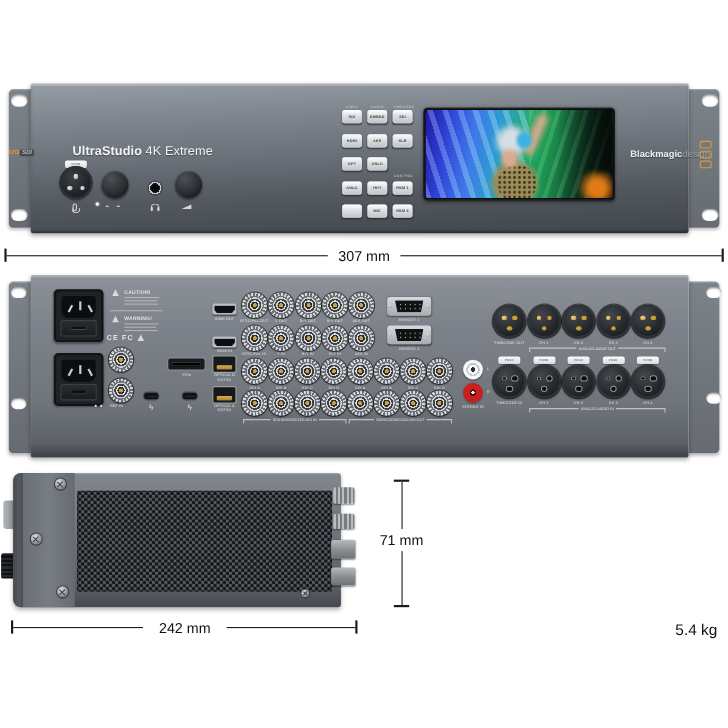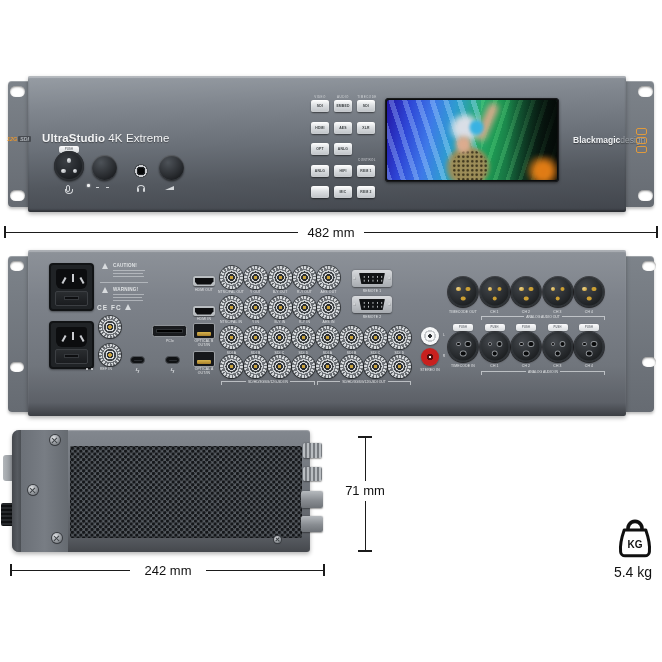--- a/index.html
+++ b/index.html
@@ -149,21 +149,21 @@
   <div class="abs ear" style="left:626px;top:81px;width:28px;height:126px;border-radius:0 4px 4px 0;"></div>
   <div class="abs earhole" style="left:638px;top:86px;width:15px;height:11px;"></div>
   <div class="abs earhole" style="left:638px;top:190px;width:15px;height:11px;"></div>
   <div class="abs panel-front" style="left:28px;top:76px;width:598px;height:136px;"></div>
 
   <div class="abs badge" style="left:7px;top:136px;">
     <span class="g">12G</span>
     <span class="s">SDI</span>
   </div>
 
-  <div class="abs title" style="left:42px;top:132px;">
+  <div class="abs title" style="left:66px;top:132px;">
     <b>UltraStudio</b><span> 4K Extreme</span>
   </div>
 
   <div class="abs pushtab" style="left:59px;top:146px;width:20px;height:7px;">
       <span>PUSH</span>
     </div>
   <div class="abs xlrf" style="left:54px;top:151px;width:30px;height:30px;">
     <i style="left:12.7px;top:7px;"></i>
       <i style="left:7px;top:17.5px;"></i>
       <i style="left:18.5px;top:17.5px;"></i>
@@ -199,21 +199,21 @@
 
   <div class="abs brand" style="left:573px;top:135px;">
     <b>Blackmagic</b><span>design</span>
   </div>
   <div class="abs bsq" style="left:636px;top:128px;width:11px;height:6.5px;"></div>
   <div class="abs bsq" style="left:636px;top:137px;width:11px;height:6.5px;"></div>
   <div class="abs bsq" style="left:636px;top:146px;width:11px;height:6.5px;"></div>
 
   <div class="abs dcap" style="left:4px;top:226px;width:2px;height:12px;"></div>
   <div class="abs dline" style="left:6px;top:231.5px;width:292px;height:1.2px;"></div>
-  <div class="abs dtext" style="left:298px;top:225px;width:66px;">482 mm</div>
+  <div class="abs dtext" style="left:298px;top:225px;width:66px;">307 mm</div>
   <div class="abs dline" style="left:364px;top:231.5px;width:292px;height:1.2px;"></div>
   <div class="abs dcap" style="left:656px;top:226px;width:2px;height:12px;"></div>
 
   <div class="abs ear" style="left:8px;top:256px;width:30px;height:156px;border-radius:4px 0 0 4px;"></div>
   <div class="abs earhole" style="left:10px;top:261px;width:14px;height:10px;"></div>
   <div class="abs earhole" style="left:10px;top:362px;width:14px;height:10px;"></div>
   <div class="abs ear" style="left:626px;top:256px;width:28px;height:156px;border-radius:0 4px 4px 0;"></div>
   <div class="abs earhole" style="left:642px;top:261px;width:14px;height:10px;"></div>
   <div class="abs earhole" style="left:642px;top:357px;width:14px;height:10px;"></div>
   <div class="abs panel-back" style="left:28px;top:250px;width:598px;height:166px;"></div>
@@ -327,27 +327,20 @@
   <div class="abs dtext" style="left:338px;top:483px;width:54px;">71 mm</div>
   <div class="abs dline" style="left:364.5px;top:501px;width:1.2px;height:49px;"></div>
   <div class="abs dcap" style="left:358px;top:550px;width:14px;height:2px;"></div>
 
   <div class="abs dcap" style="left:10px;top:564px;width:2px;height:12px;"></div>
   <div class="abs dline" style="left:12px;top:569.5px;width:118px;height:1.2px;"></div>
   <div class="abs dtext" style="left:130px;top:563px;width:76px;text-align:center;">242 mm</div>
   <div class="abs dline" style="left:206px;top:569.5px;width:117px;height:1.2px;"></div>
   <div class="abs dcap" style="left:323px;top:564px;width:2px;height:12px;"></div>
 
-  <div class="abs" style="left:612px;top:517px;width:46px;height:44px;">
-    <svg viewBox="0 0 46 44" width="46" height="44">
-      <path d="M16.5,14 a7,7 0 1 1 13,0" fill="none" stroke="#101010" stroke-width="3.6" stroke-linecap="round"></path>
-      <path d="M12.2,13 h21.6 c2.6,7.5 4.4,14.8 3.6,21.8 a4.4,4.4 0 0 1 -4.4,4 h-20 a4.4,4.4 0 0 1 -4.4,-4 c-0.8,-7 1,-14.3 3.6,-21.8 z" fill="#ffffff" stroke="#101010" stroke-width="3" stroke-linejoin="round"></path>
-      <text x="23" y="31" text-anchor="middle" font-family="Liberation Sans, sans-serif" font-size="10" font-weight="bold" fill="#101010">KG</text>
-    </svg>
-  </div>
   <div class="abs weight-value" style="left:604px;top:564px;width:58px;">5.4 kg</div>
 
 <div class="abs fbtn" style="left: 311px; top: 100px; width: 18px; height: 12px;">SDI</div>
     <div class="abs fbtn" style="left: 311px; top: 122px; width: 18px; height: 12px;">HDMI</div>
     <div class="abs fbtn" style="left: 311px; top: 143px; width: 18px; height: 12px;">OPT</div>
     <div class="abs fbtn" style="left: 311px; top: 165px; width: 18px; height: 12px;">ANLG</div>
     <div class="abs fbtn" style="left: 311px; top: 186px; width: 18px; height: 12px;"></div>
     <div class="abs fbtn" style="left: 334px; top: 100px; width: 18px; height: 12px;">EMBED</div>
     <div class="abs fbtn" style="left: 334px; top: 122px; width: 18px; height: 12px;">AES</div>
     <div class="abs fbtn" style="left: 334px; top: 143px; width: 18px; height: 12px;">ANLG</div>

